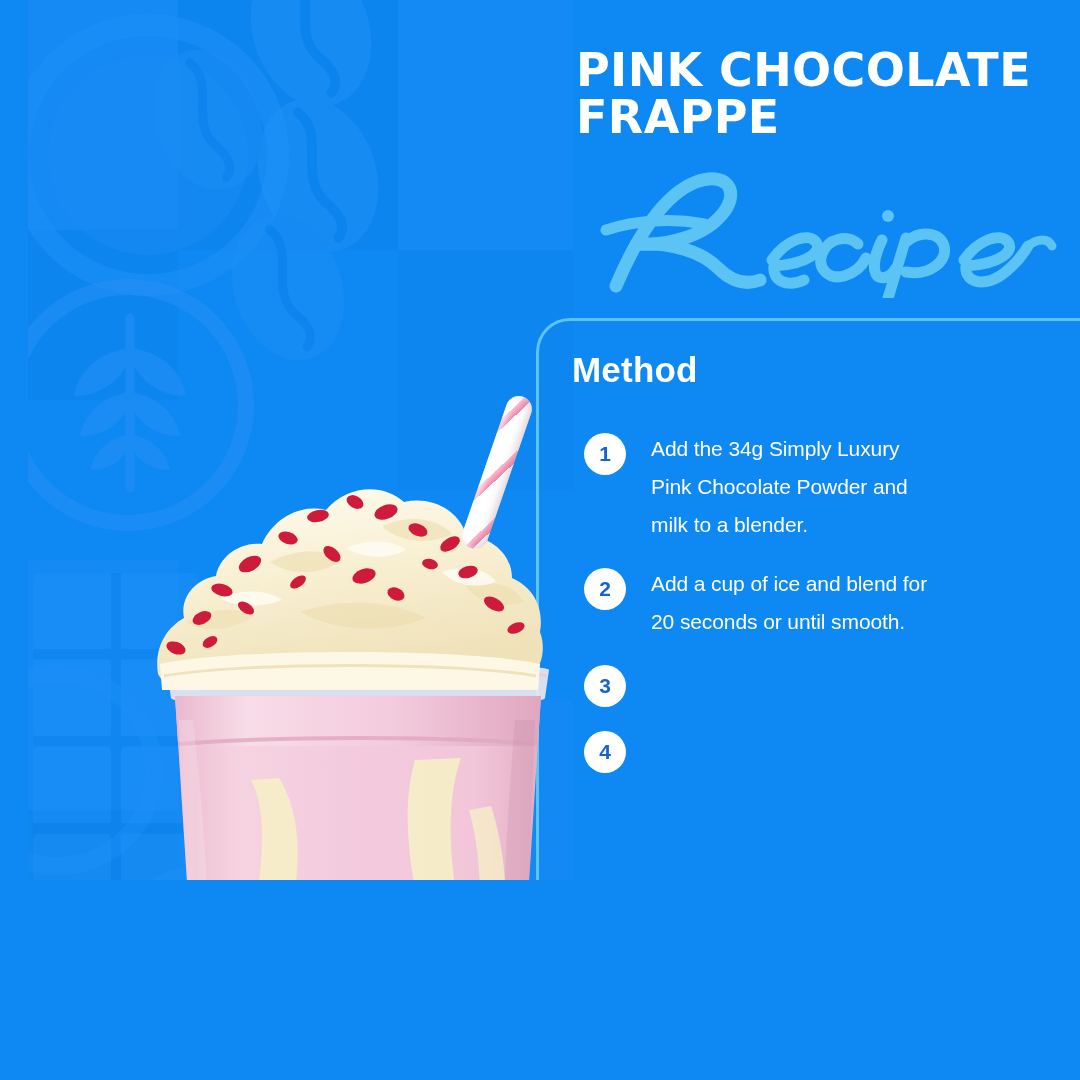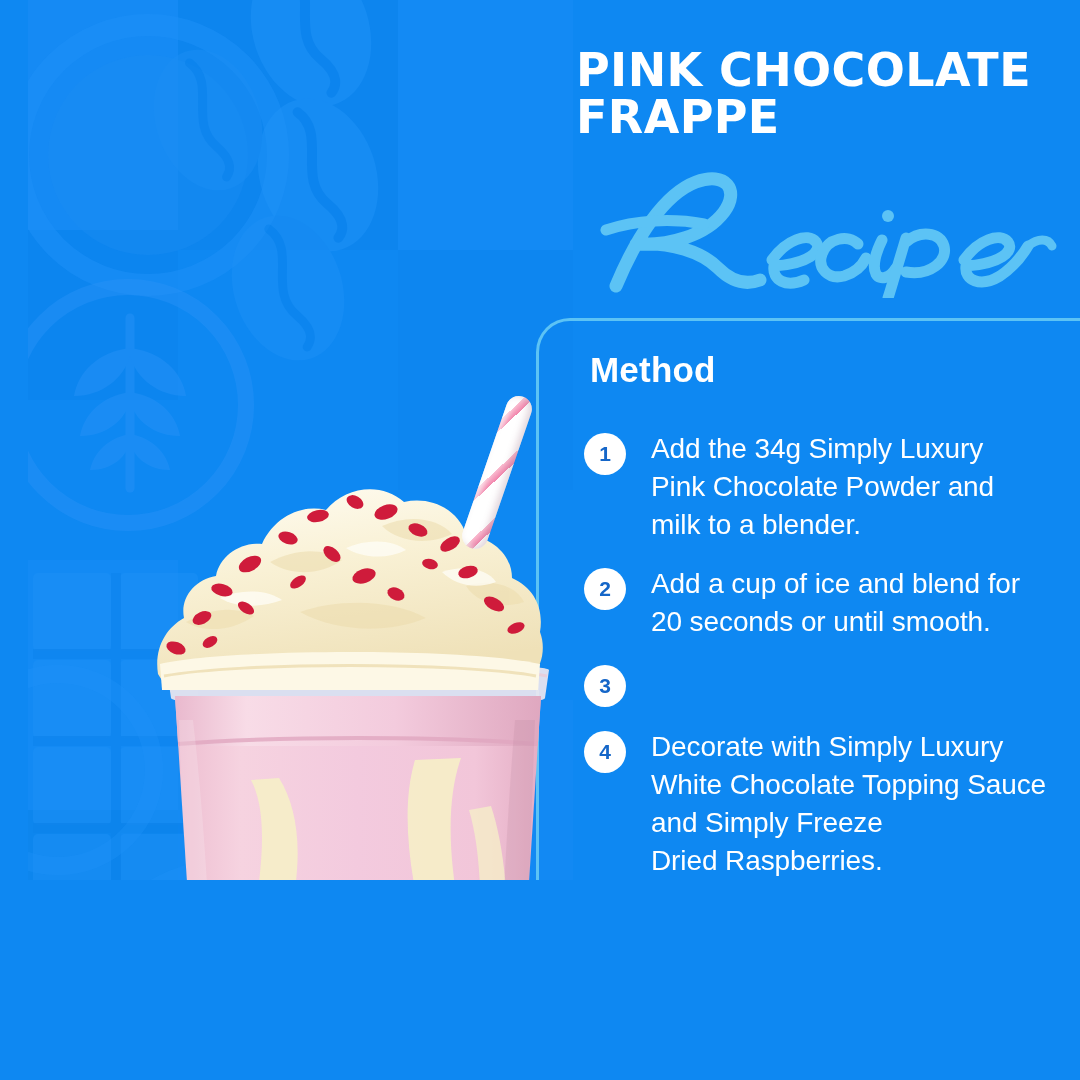--- a/index.html
+++ b/index.html
@@ -61,38 +61,38 @@
     border-left:3px solid #5cc3f5;
     border-top-left-radius:34px;
     box-sizing:border-box;
   }
   .frame-dot{
     position:absolute;left:498px;top:995px;width:21px;height:21px;border-radius:50%;
     background:#5cc3f5;
   }
 
   .method-title{
-    position:absolute;left:562px;top:350px;
+    position:absolute;left:544px;top:350px;
     color:#ffffff;font-size:35px;font-weight:bold;letter-spacing:0.2px;
   }
 
   .steps{position:absolute;left:556px;top:430px;width:510px;}
   .step{display:flex;align-items:flex-start;margin-bottom:21px;}
   .step:last-child{margin-bottom:0;}
   .badge{
     flex:0 0 auto;width:42px;height:42px;border-radius:50%;
     background:#ffffff;color:#1566c8;
     font-size:21px;font-weight:bold;
     display:flex;align-items:center;justify-content:center;
     margin-top:3px;
   }
   .step-text{
     margin-left:25px;
     color:#ffffff;
-    font-size:28px;
+    font-size:21px;
     line-height:38px;
     letter-spacing:-0.1px;
     white-space:pre-line;
   }
 </style>
 </head>
 <body>
 
 <div class="card">
 
@@ -372,20 +372,16 @@
     <div class="step">
       <div class="badge">2</div>
       <div class="step-text">Add a cup of ice and blend for
 20 seconds or until smooth.</div>
     </div>
     <div class="step">
       <div class="badge">3</div>
     </div>
     <div class="step">
       <div class="badge">4</div>
-      <div class="step-text">Decorate with Simply Luxury
-White Chocolate Topping Sauce
-and Simply Freeze
-Dried Raspberries.</div>
     </div>
   </div>
 
 </div>
 
 </body></html>

